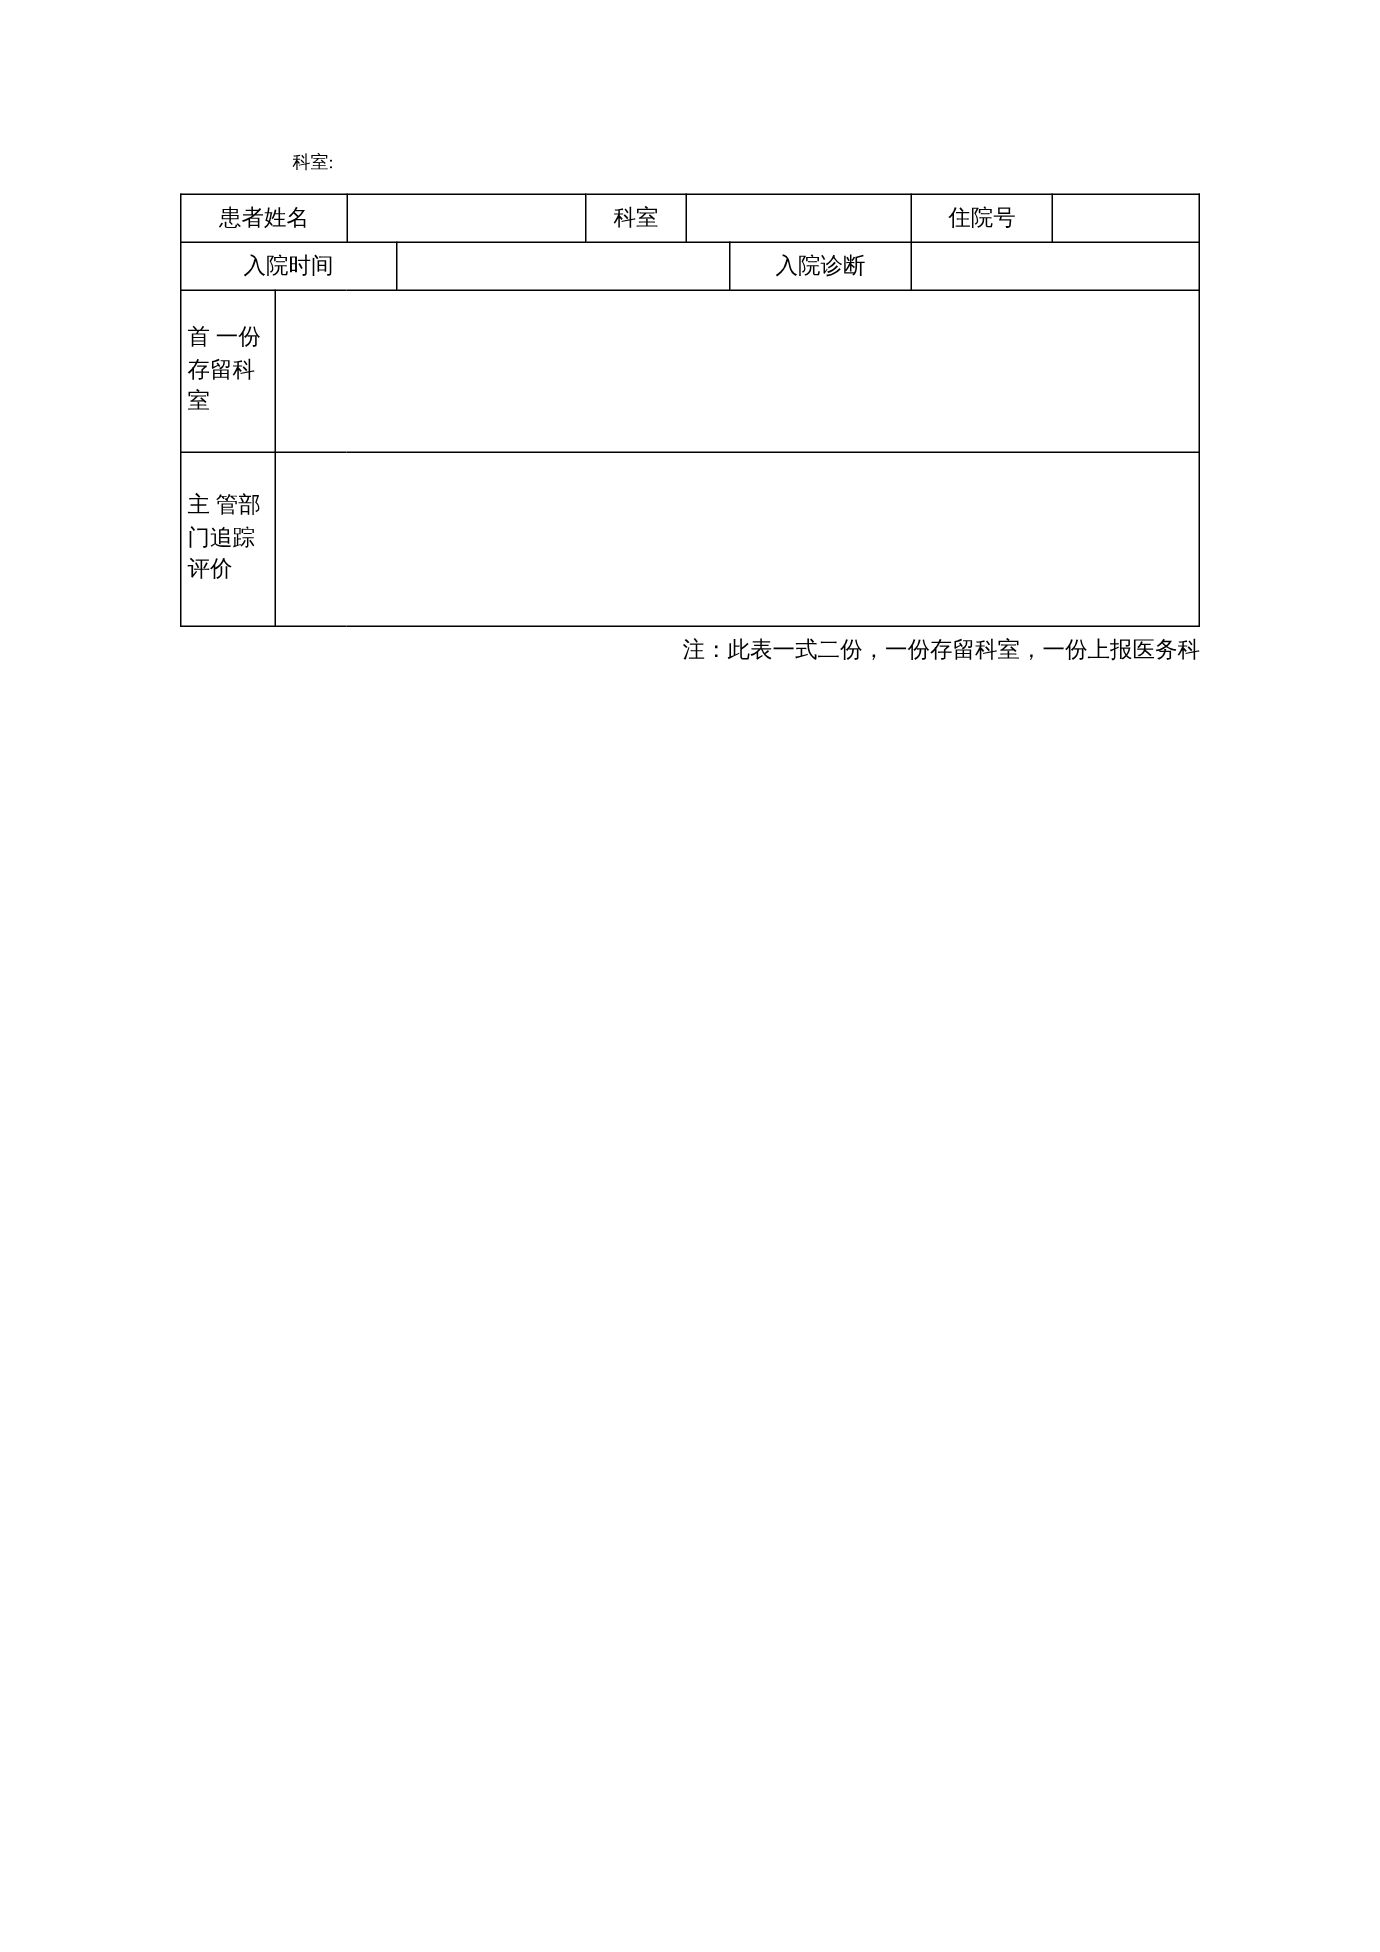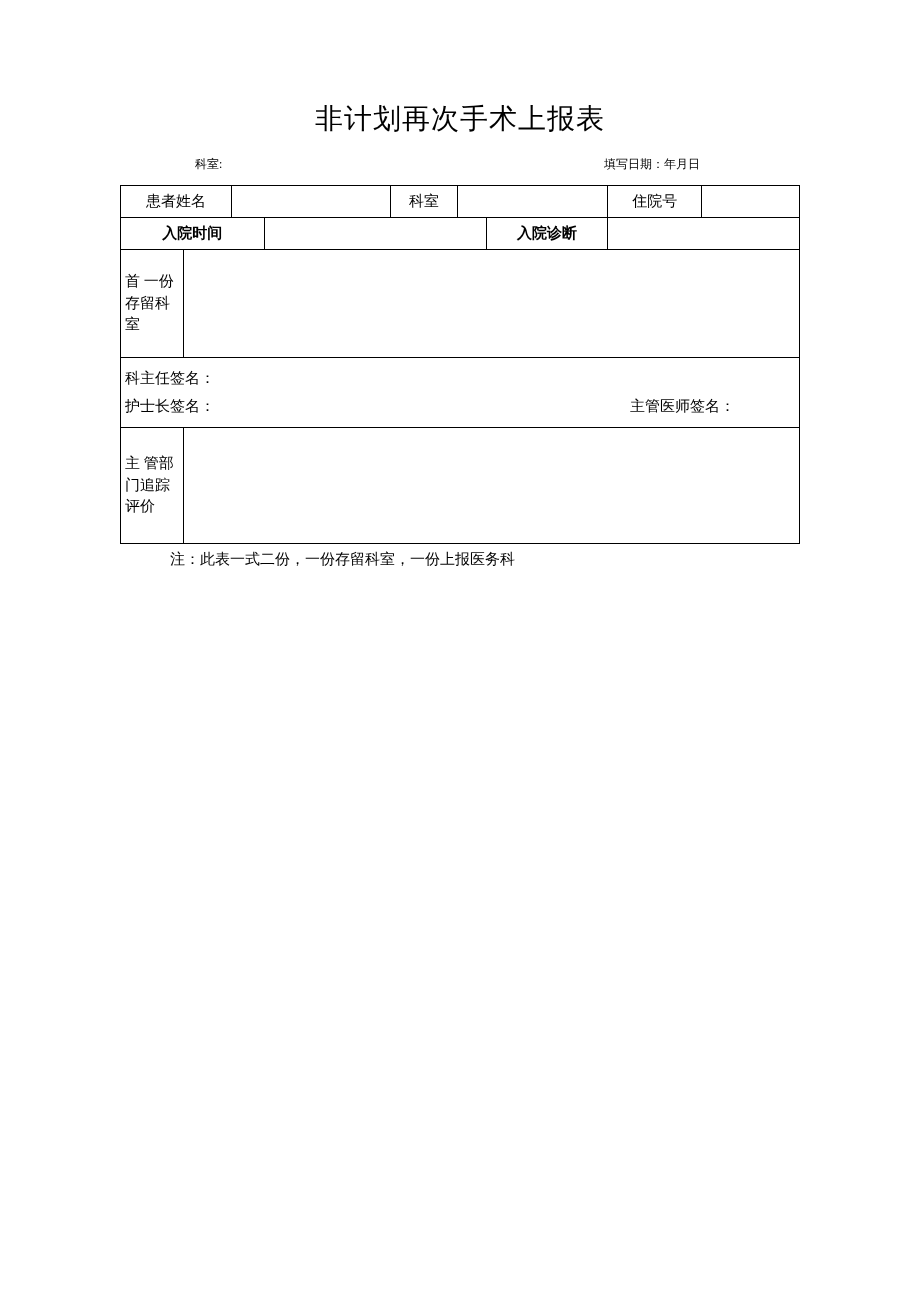--- a/index.html
+++ b/index.html
@@ -35,21 +35,21 @@
       table-layout: fixed;
     }
     .form-table td {
       border: 1px solid #000;
       font-size: 15px;
       vertical-align: middle;
       padding: 6px 4px;
     }
     .label-cell { text-align: center; }
     .row-h1 td { height: 30px; }
-    .row-h2 td { height: 28px; font-weight: bold; }
+    .row-h2 td { height: 28px; }
     .narrow-label {
       width: 58px;
       font-size: 15px;
       text-align: left;
       padding-left: 6px;
       line-height: 1.45;
       vertical-align: middle;
     }
     .tall-1 { height: 108px; }
     .tall-2 { height: 130px; }
@@ -61,31 +61,30 @@
       padding: 8px 6px;
       vertical-align: top;
       font-size: 15px;
     }
     .sig-inner { display: flex; flex-direction: column; height: 100%; justify-content: space-around; }
     .sig-line2 { display: flex; justify-content: space-between; padding-right: 60px; }
     .footnote {
       font-size: 15px;
       margin-top: 6px;
       padding-left: 50px;
+      text-align: right;
     }
   </style>
 </head>
 <body>
 
 <div class="page">
-  <h1 class="title">非计划再次手术上报表</h1>
 
   <div class="header-row">
     <span class="header-left">科室:</span>
-    <span class="header-right">填写日期：年月日</span>
   </div>
 
   <table class="form-table">
     <colgroup>
       <col style="width:58px">
       <col style="width:44px">
       <col style="width:30px">
       <col style="width:116px">
       <col style="width:62px">
       <col style="width:26px">
@@ -112,31 +111,20 @@
     </tr>
 
 
     <tr>
       <td class="narrow-label tall-1">首 一份存留科室</td>
       <td colspan="8"></td>
     </tr>
 
 
 
-    <tr>
-      <td colspan="9" class="sig-row">
-        <div class="sig-inner">
-          <div>科主任签名：</div>
-          <div class="sig-line2">
-            <span>护士长签名：</span>
-            <span>主管医师签名：</span>
-          </div>
-        </div>
-      </td>
-    </tr>
 
 
     <tr>
       <td class="narrow-label tall-5">主 管部门追踪评价</td>
       <td colspan="8"></td>
     </tr>
   </tbody>
     </table>
 
   <div class="footnote">注：此表一式二份，一份存留科室，一份上报医务科</div>

